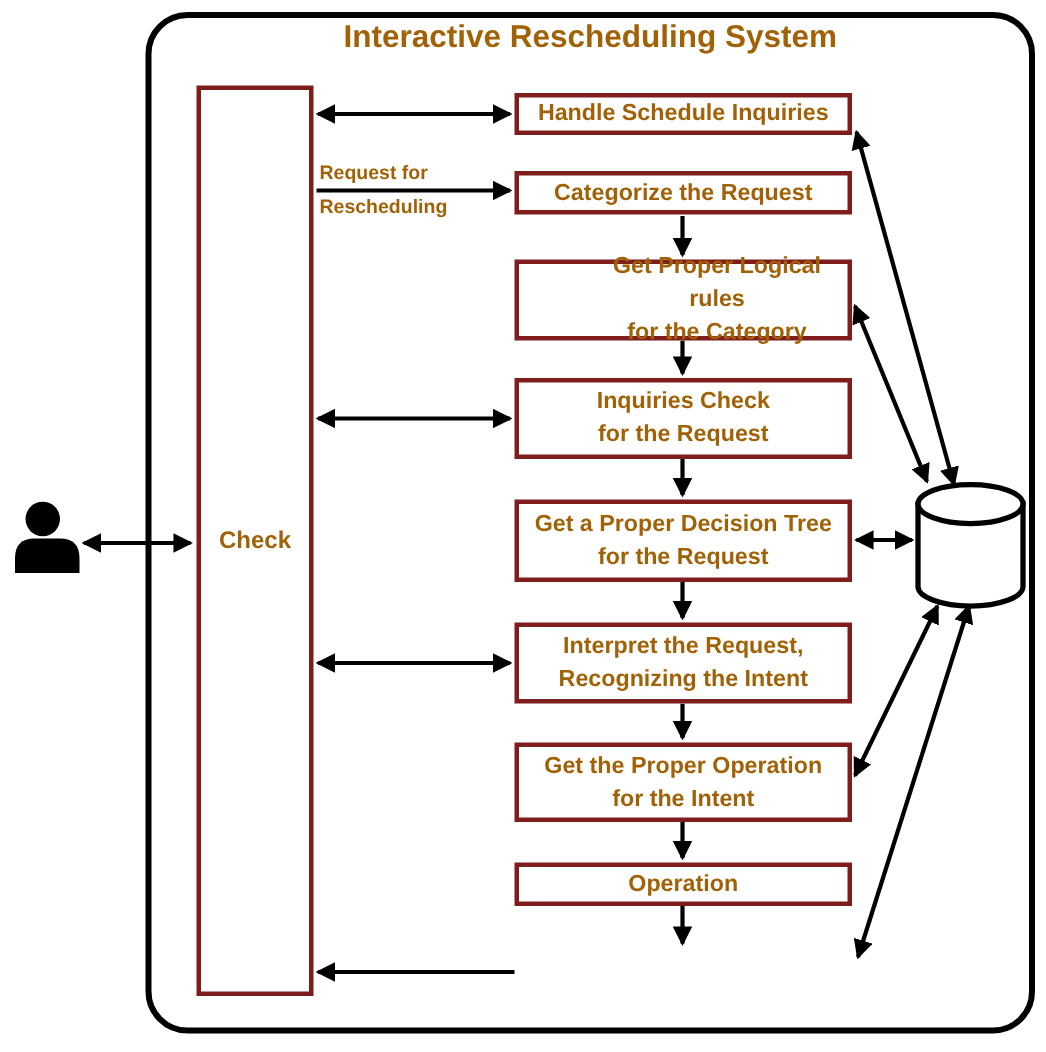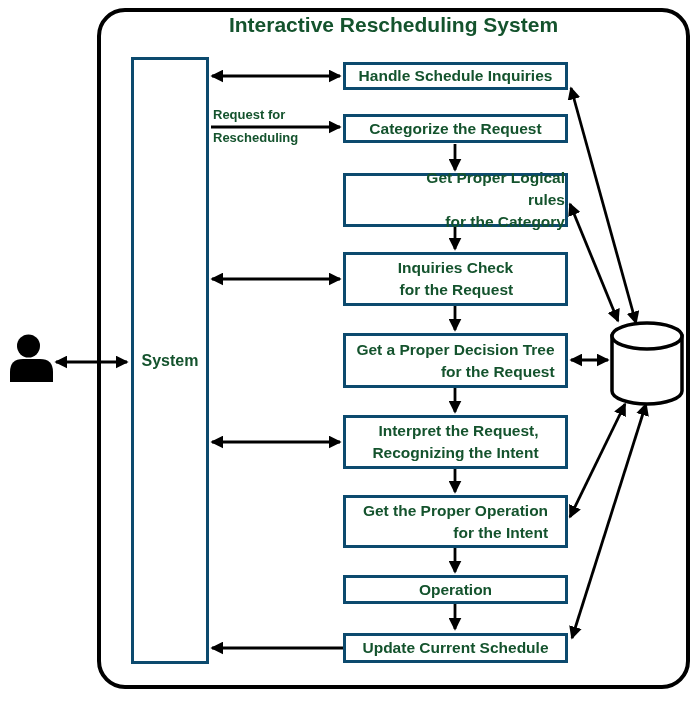--- a/index.html
+++ b/index.html
@@ -1,33 +1,33 @@
 <!DOCTYPE html>
 <html><head>
 <meta charset="utf-8">
 <style>
   html,body{margin:0;padding:0;background:#fff;}
   #canvas{
     position:relative;width:697px;height:701px;background:#ffffff;
-    font-family:"Liberation Sans","DejaVu Sans",sans-serif;color:#14532d;
+    font-family:"Liberation Sans","DejaVu Sans",sans-serif;color:#a16207;
     overflow:hidden;
   }
   #frame{
     position:absolute;left:97px;top:8px;width:593px;height:681px;
     border:4px solid #000;border-radius:28px;box-sizing:border-box;
     background:transparent;z-index:0;
   }
   #title{
     position:absolute;left:97px;top:13px;width:593px;text-align:center;
     font-size:21px;font-weight:bold;z-index:2;
   }
   #svg-layer{position:absolute;left:0;top:0;z-index:1;}
   .box{
-    position:absolute;background:#fff;border:3px solid #0c4a6e;box-sizing:border-box;
-    display:flex;align-items:center;justify-content:center;text-align:right;
+    position:absolute;background:#fff;border:3px solid #7f1d1d;box-sizing:border-box;
+    display:flex;align-items:center;justify-content:center;text-align:center;
     font-weight:bold;z-index:2;white-space:pre-line;
   }
   #prompt-box{
     left:131px;top:57px;width:78px;height:607px;font-size:16px;
   }
   .step{left:343px;width:225px;font-size:15.5px;line-height:22px;}
   #step-0{top:62px;height:28px;}
   #step-1{top:114px;height:29px;}
   #step-2{top:173px;height:54px;padding-left:45px;}
   #step-3{top:252px;height:54px;}
@@ -90,33 +90,32 @@
       <path d="M612,336 L612,391 A35,13 0 0 0 682,391 L682,336 Z" fill="#fff" stroke="#000" stroke-width="3.5"></path>
       <ellipse cx="647" cy="336" rx="35" ry="13" fill="#fff" stroke="#000" stroke-width="3.5"></ellipse>
     </g>
 
     <g fill="#000">
       <circle cx="28.5" cy="346" r="11.5"></circle>
       <path d="M10,382 L10,372 Q10,359 23,359 L40,359 Q53,359 53,372 L53,382 Z"></path>
     </g>
   </svg>
 
-  <div class="box" id="prompt-box">System</div>
+  <div class="box" id="prompt-box">Check</div>
 
   <div class="box step" id="step-0">Handle Schedule Inquiries</div>
   <div class="box step" id="step-1">Categorize the Request</div>
   <div class="box step" id="step-2">Get Proper Logical rules
 for the Category</div>
   <div class="box step" id="step-3">Inquiries Check
 for the Request</div>
   <div class="box step" id="step-4">Get a Proper Decision Tree
 for the Request</div>
   <div class="box step" id="step-5">Interpret the Request,
 Recognizing the Intent</div>
   <div class="box step" id="step-6">Get the Proper Operation
 for the Intent</div>
   <div class="box step" id="step-7">Operation</div>
-  <div class="box step" id="step-8">Update Current Schedule</div>
 
   <div id="edge-label">Request for
 Rescheduling</div>
 
 </div>
 
 </body></html>

